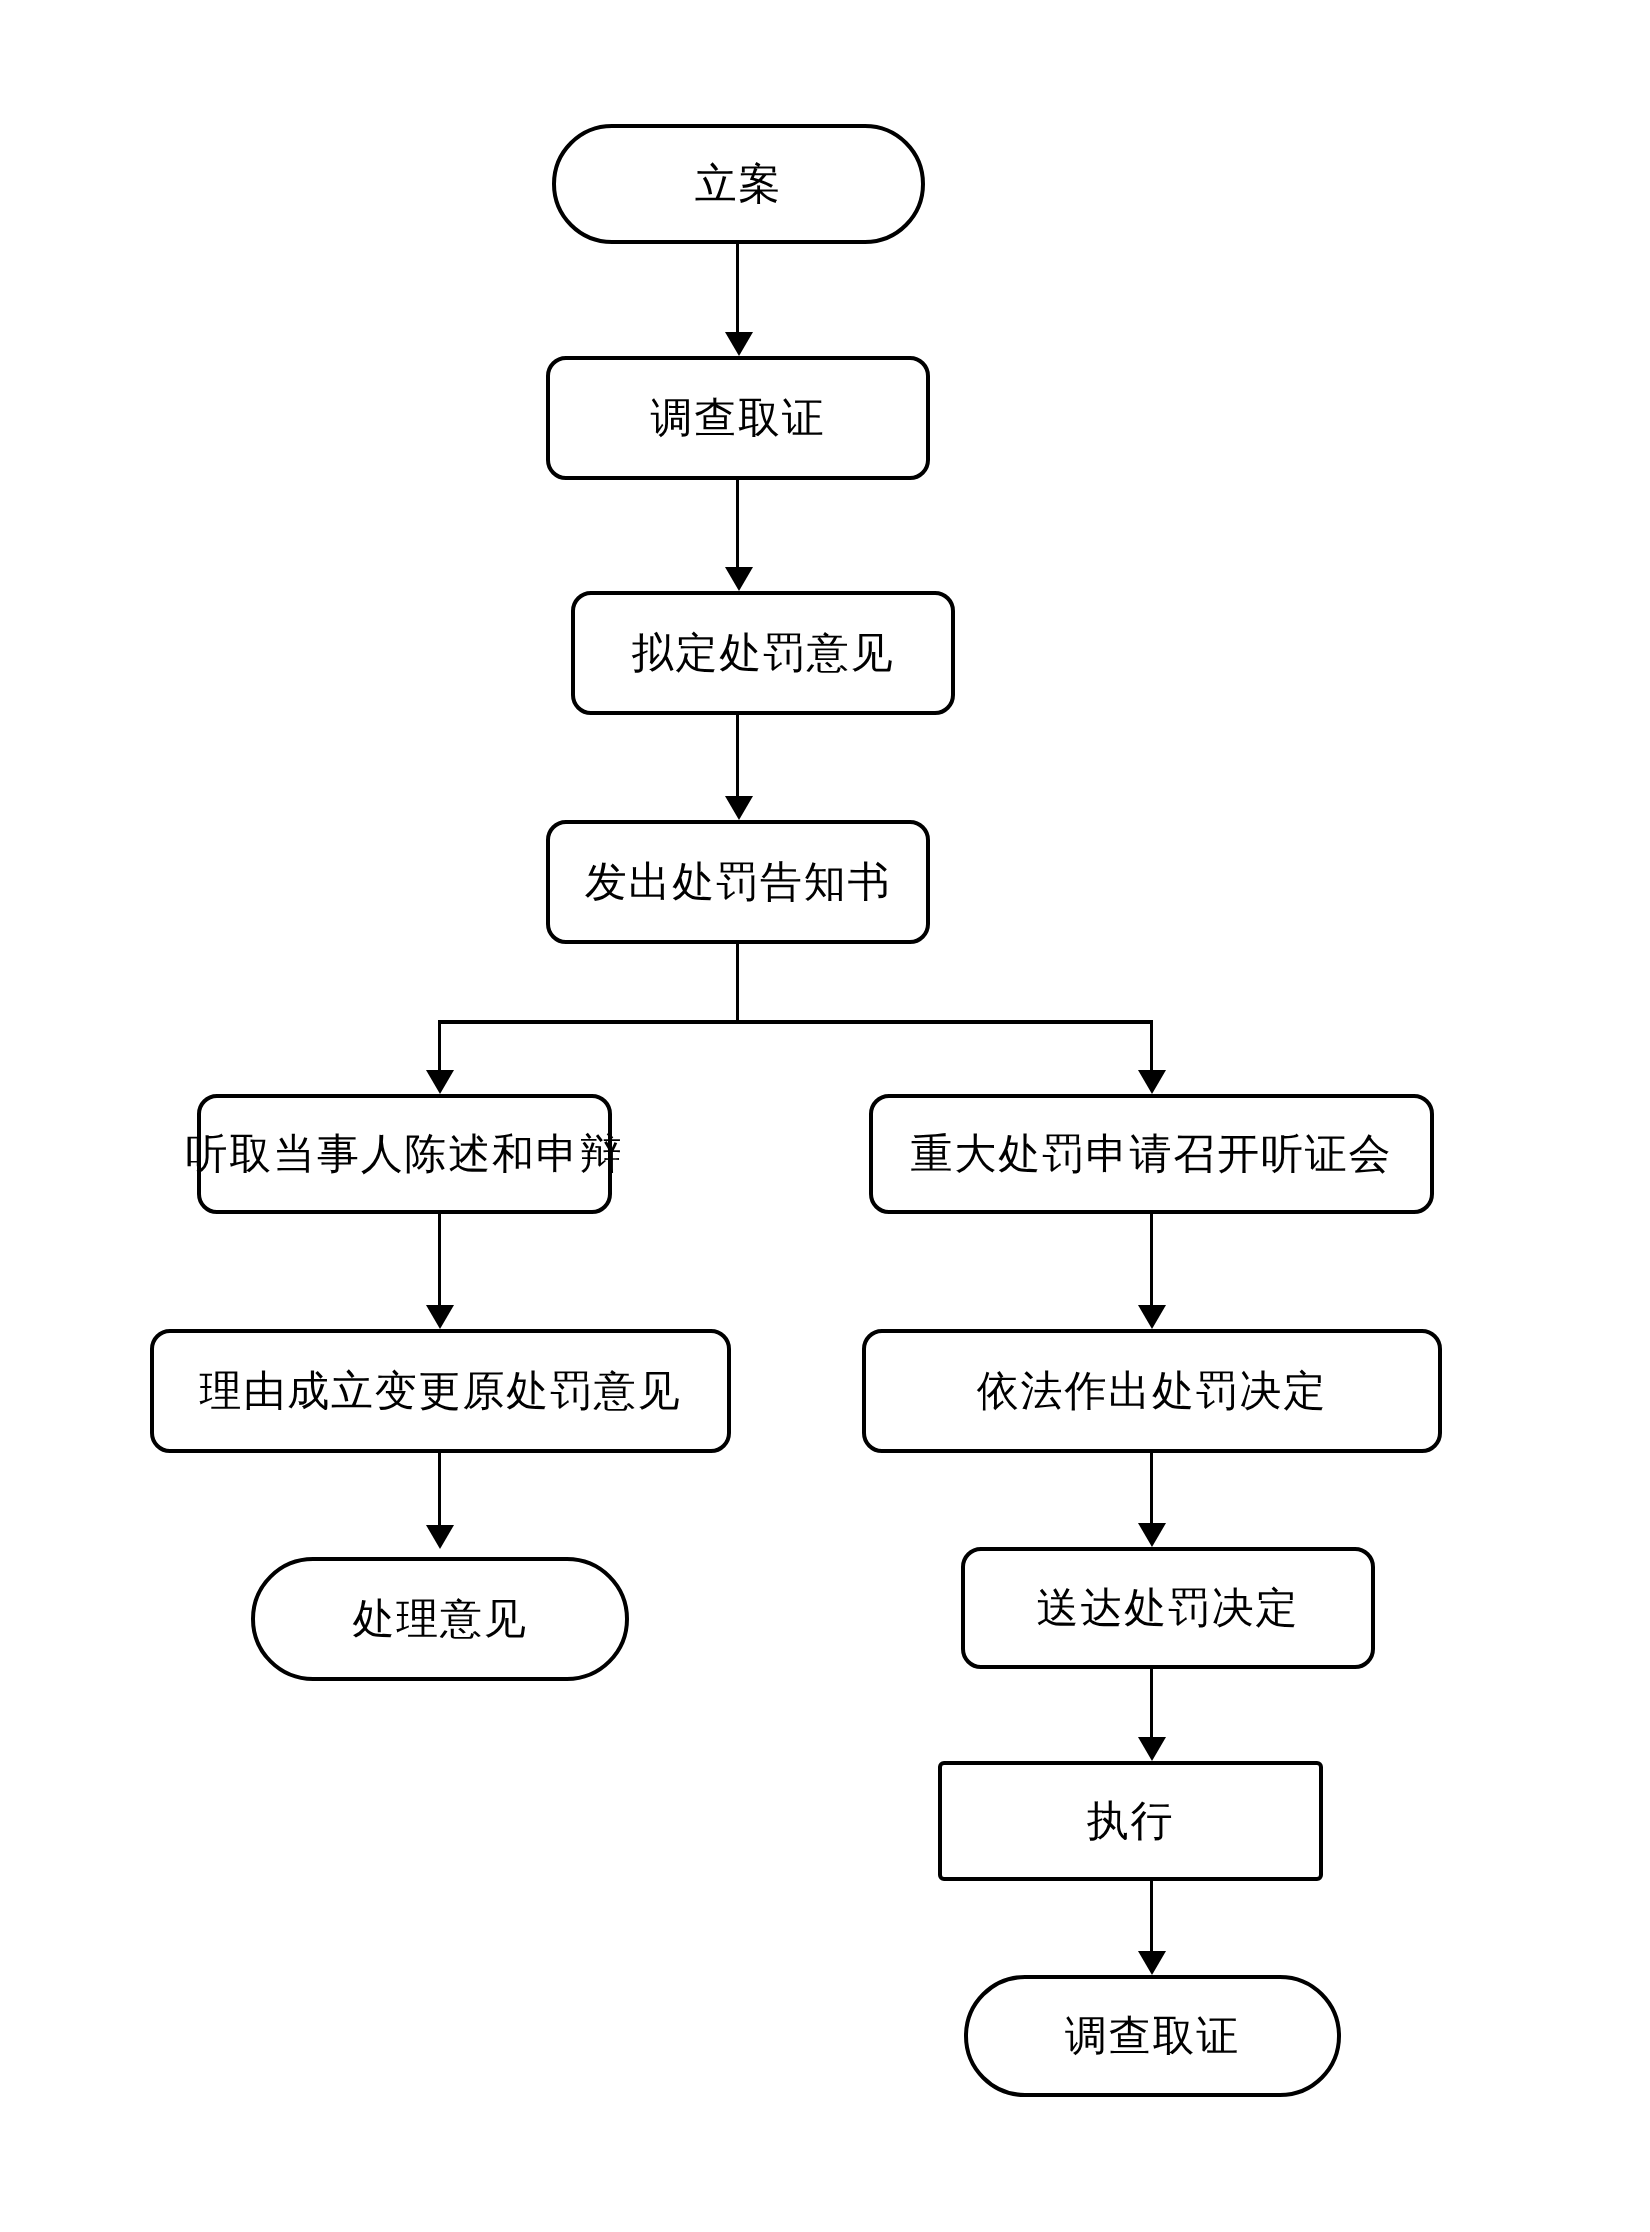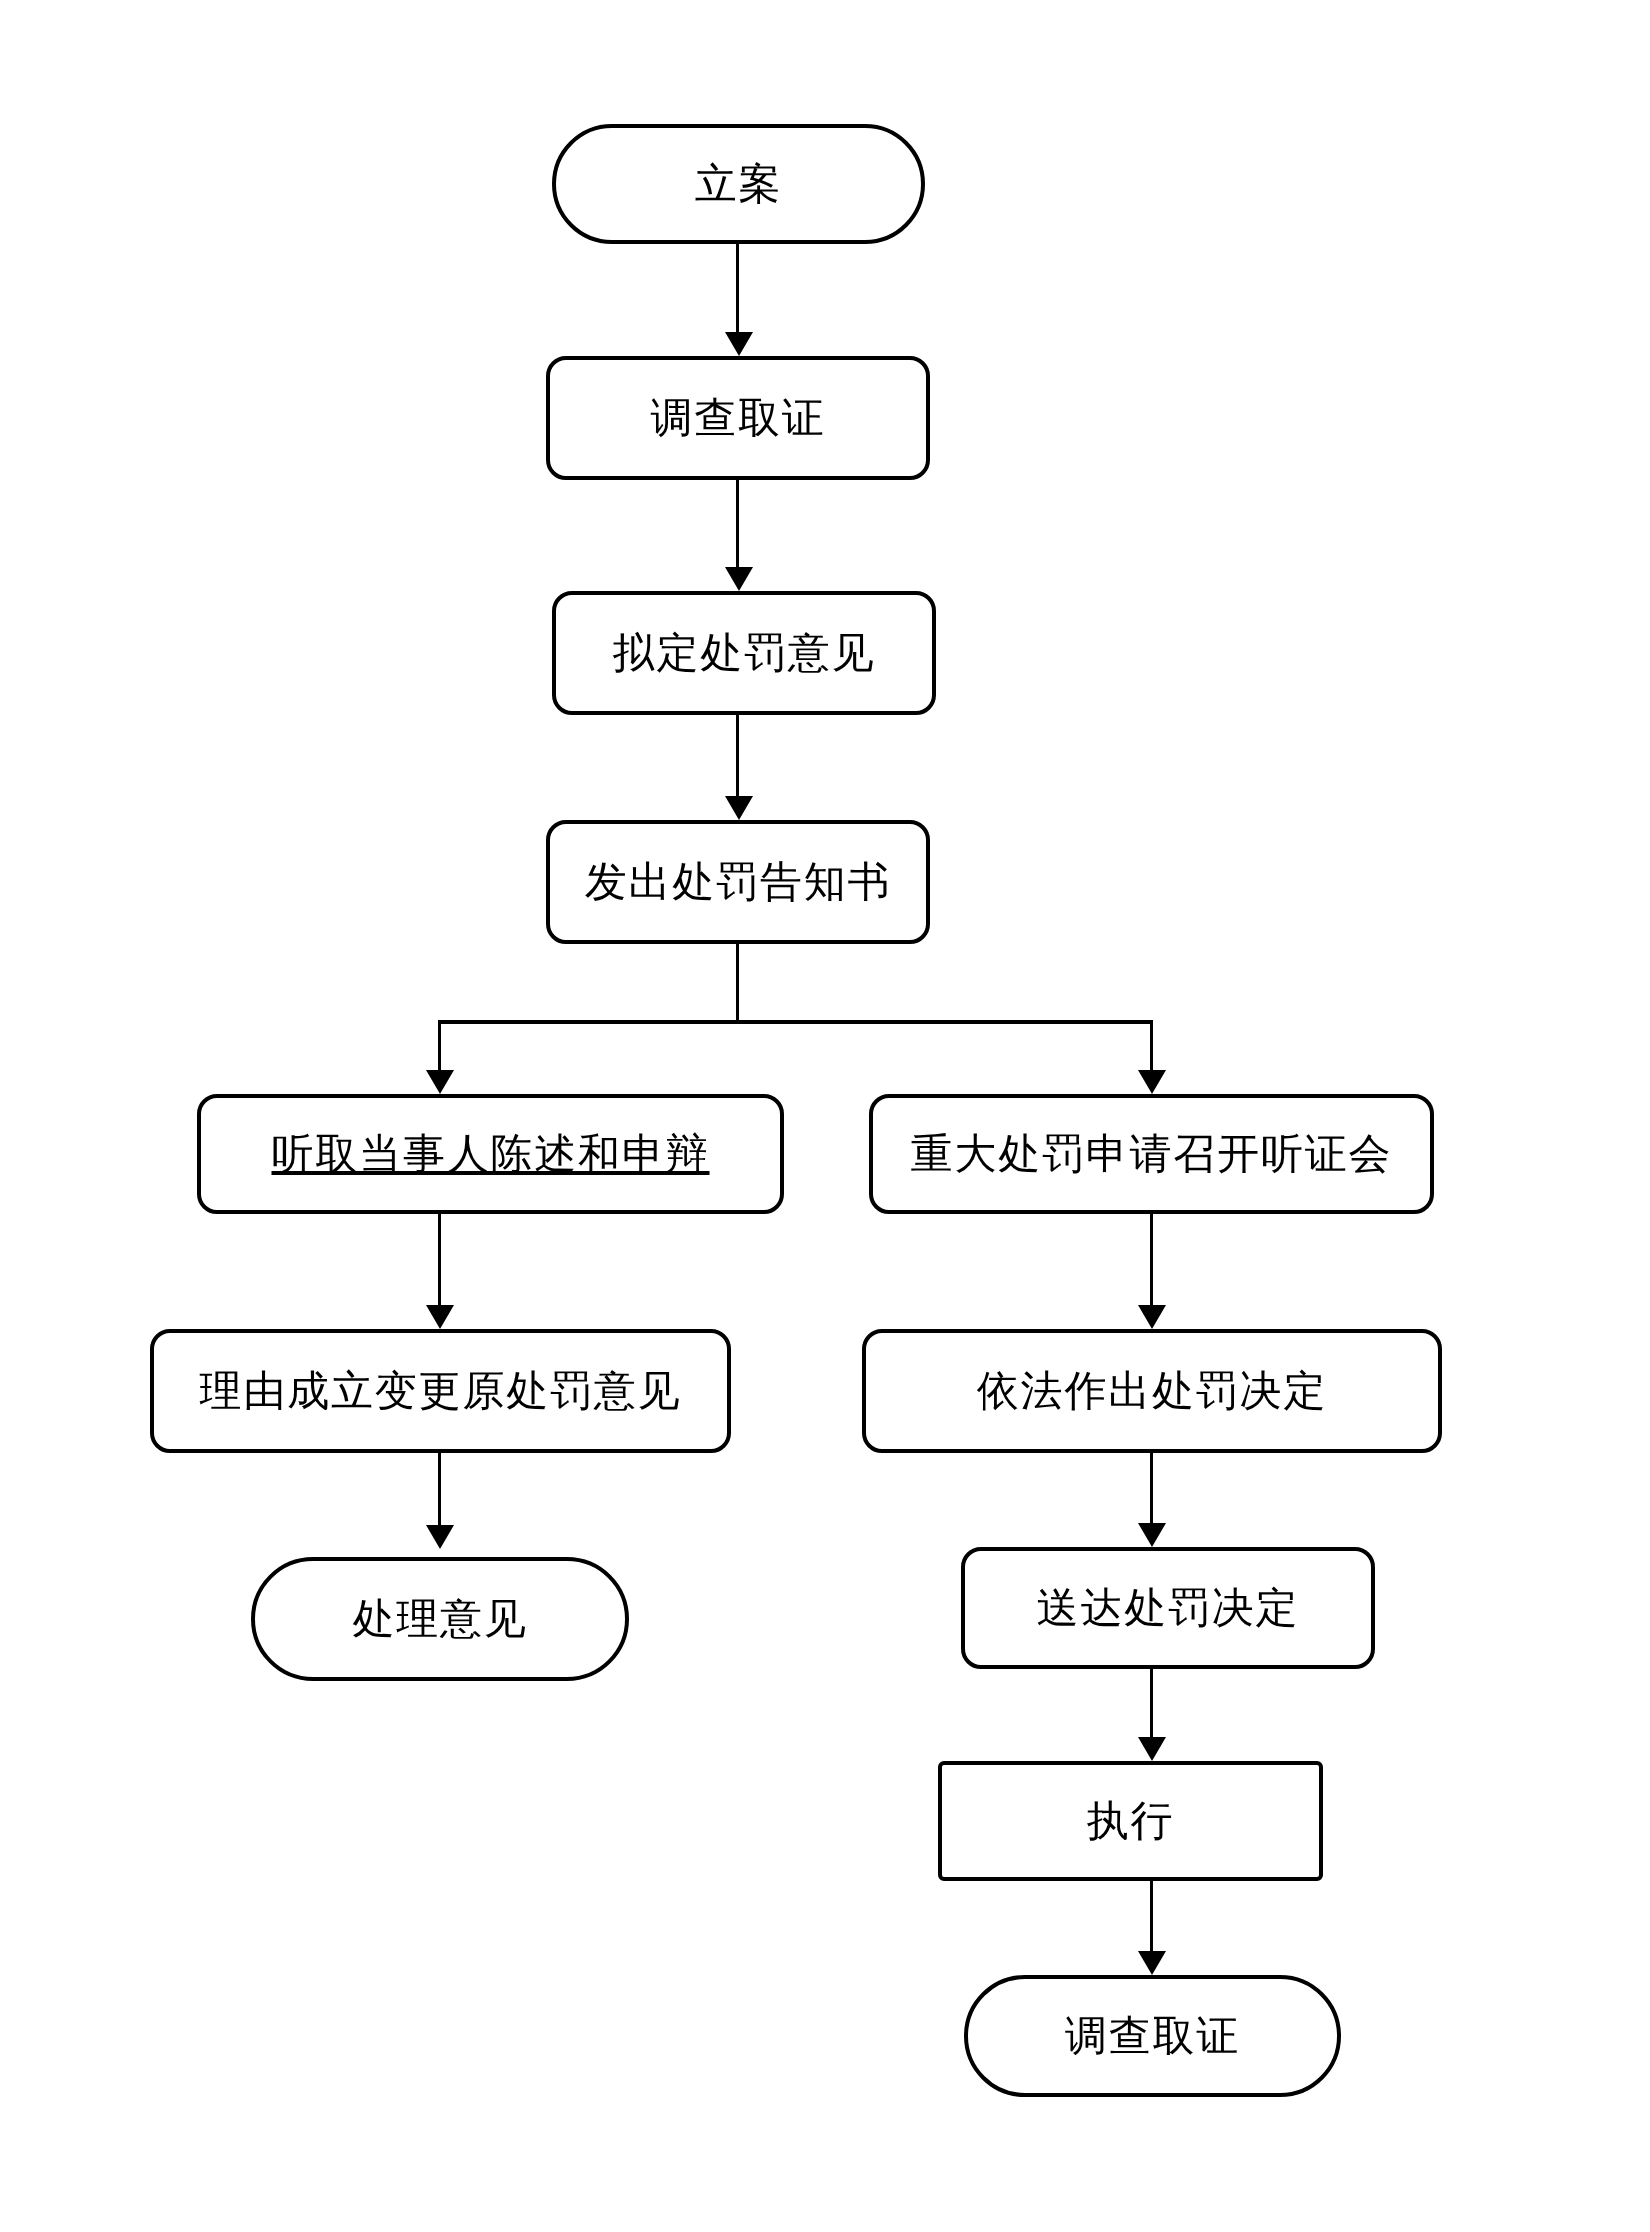--- a/index.html
+++ b/index.html
@@ -34,23 +34,23 @@
   .arrowhead{
     position:absolute;
     width:0;height:0;
     border-left:14px solid transparent;
     border-right:14px solid transparent;
     border-top:24px solid #000000;
   }
   
   .n1 {left:552px;  top:124px;  width:373px; height:120px;}
   .n2 {left:546px;  top:356px;  width:384px; height:124px;}
-  .n3 {left:552px;  top:591px;  width:384px; height:124px;}
+  .n3 {left:571px;  top:591px;  width:384px; height:124px;}
   .n4 {left:546px;  top:820px;  width:384px; height:124px;}
-  .n5 {left:197px;  top:1094px; width:587px; height:120px;text-decoration:underline;}
+  .n5 {left:197px;  top:1094px; width:415px; height:120px;}
   .n6 {left:869px;  top:1094px; width:565px; height:120px;}
   .n7 {left:150px;  top:1329px; width:581px; height:124px;}
   .n8 {left:862px;  top:1329px; width:580px; height:124px;}
   .n9 {left:251px;  top:1549px; width:378px; height:124px;margin-top:8px;}
   .n10{left:961px; top:1547px; width:414px; height:122px;}
   .n11{left:938px; top:1761px; width:385px; height:120px;border-radius:6px;}
   .n12{left:964px; top:1975px; width:377px; height:122px;}
   
   .c1  {left:736px;  top:244px;  height:90px;}
   .a1  {left:725px;  top:332px;}

